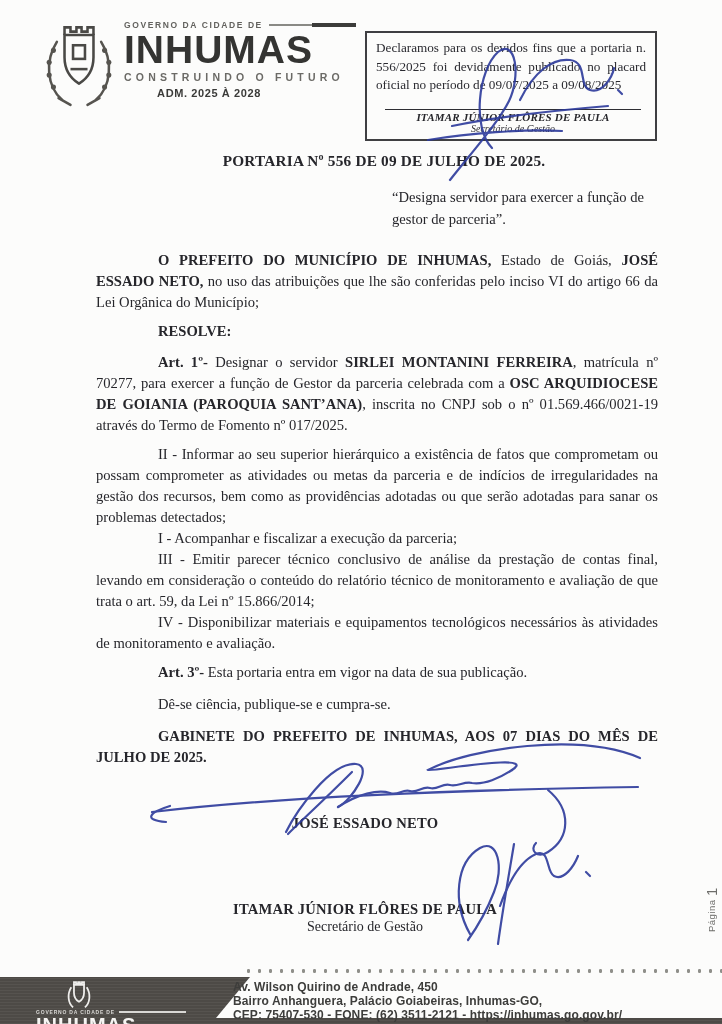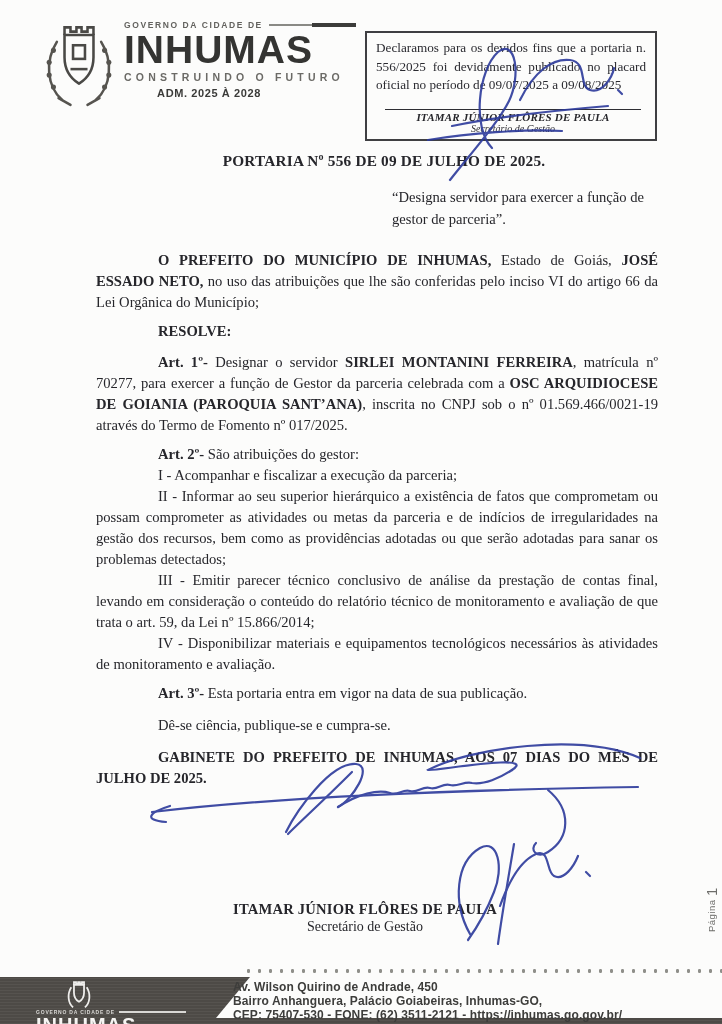--- a/index.html
+++ b/index.html
@@ -127,31 +127,31 @@
       <div class="decl-role">Secretário de Gestão</div>
     </div>
   </div>
 
   <div class="doc">
     <div class="doc-title">PORTARIA Nº 556 DE 09 DE JULHO DE 2025.</div>
     <div class="epigraph">“Designa servidor para exercer a função de gestor de parceria”.</div>
     <p class="p mb8"><span style="font-weight: 700;">O PREFEITO DO MUNICÍPIO DE INHUMAS,</span><span> Estado de Goiás, </span><span style="font-weight: 700;">JOSÉ ESSADO NETO,</span><span> no uso das atribuições que lhe são conferidas pelo inciso VI do artigo 66 da Lei Orgânica do Município;</span></p>
     <p class="p b mb10">RESOLVE:</p>
     <p class="p mb8"><span style="font-weight: 700;">Art. 1º-</span><span> Designar o servidor </span><span style="font-weight: 700;">SIRLEI MONTANINI FERREIRA</span><span>, matrícula nº 70277, para exercer a função de Gestor da parceria celebrada com a </span><span style="font-weight: 700;">OSC ARQUIDIOCESE DE GOIANIA (PAROQUIA SANT’ANA)</span><span>, inscrita no CNPJ sob o nº 01.569.466/0021-19 através do Termo de Fomento nº 017/2025.</span></p>
-    <p class="p"><span style="font-weight: 700;">Art. 2º-</span><span> São atribuições do gestor:</span></p>
+    <p class="p">II - Informar ao seu superior hierárquico a existência de fatos que comprometam ou possam comprometer as atividades ou metas da parceria e de indícios de irregularidades na gestão dos recursos, bem como as providências adotadas ou que serão adotadas para sanar os problemas detectados;</p>
     <p class="p">I - Acompanhar e fiscalizar a execução da parceria;</p>
-    <p class="p">II - Informar ao seu superior hierárquico a existência de fatos que comprometam ou possam comprometer as atividades ou metas da parceria e de indícios de irregularidades na gestão dos recursos, bem como as providências adotadas ou que serão adotadas para sanar os problemas detectados;</p>
     <p class="p">III - Emitir parecer técnico conclusivo de análise da prestação de contas final, levando em consideração o conteúdo do relatório técnico de monitoramento e avaliação de que trata o art. 59, da Lei nº 15.866/2014;</p>
     <p class="p mb8">IV - Disponibilizar materiais e equipamentos tecnológicos necessários às atividades de monitoramento e avaliação.</p>
     <p class="p mb11"><span style="font-weight: 700;">Art. 3º-</span><span> Esta portaria entra em vigor na data de sua publicação.</span></p>
     <p class="p mb11">Dê-se ciência, publique-se e cumpra-se.</p>
     <p class="p gabinete">GABINETE DO PREFEITO DE INHUMAS, AOS 07 DIAS DO MÊS DE JULHO DE 2025.</p>
   </div>
 
   <div class="sig-block" style="left:220px; top:815px; width:290px;">
+    <div class="sig-name">JOSÉ ESSADO NETO</div>
   </div>
 
   <div class="sig-block" style="left:185px; top:901px; width:360px;">
     <div class="sig-name">ITAMAR JÚNIOR FLÔRES DE PAULA</div>
     <div class="sig-role">Secretário de Gestão</div>
   </div>
 
   <svg class="ink" width="722" height="1024" viewBox="0 0 722 1024">
     <g fill="none" stroke="#2c3a9b" stroke-width="2.2" stroke-linecap="round" opacity="0.9">
 

